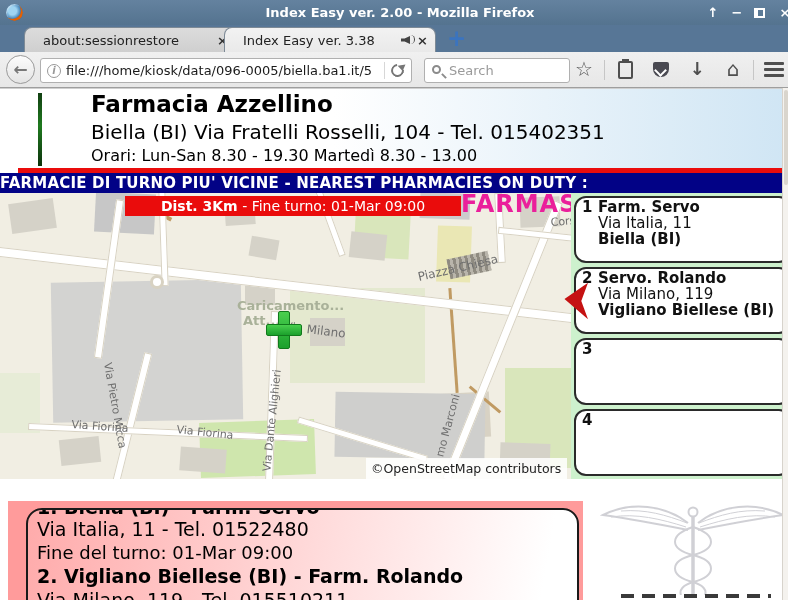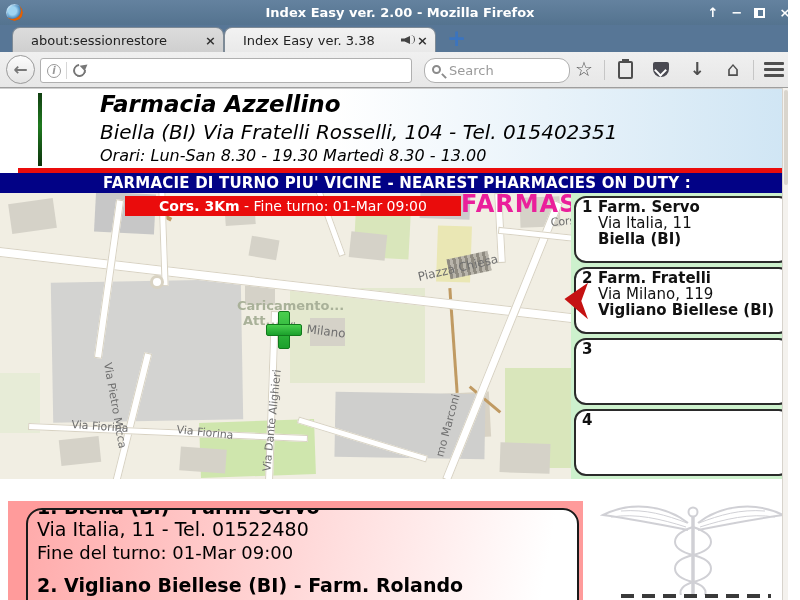--- a/index.html
+++ b/index.html
@@ -14,21 +14,21 @@
                conic-gradient(from 130deg,#e66000 0 120deg, transparent 120deg);
     background-blend-mode:normal; box-shadow:inset -2px -2px 0 #e66000, inset 1px 1px 1px rgba(255,255,255,.5); }
   #window-title { flex:1; text-align:center; color:#fff; font-size:13px; font-weight:bold; }
   .win-controls { position:absolute; right:4px; top:0; height:25px; display:flex; align-items:center; gap:10px; padding-right:4px; }
   .win-btn { color:#fff; font-size:13px; font-weight:bold; width:14px; text-align:center; cursor:default; line-height:25px; }
   .max-glyph { width:11px; height:10px; border:2px solid #fff; border-left-width:4px; }
 
   #tabbar { position:absolute; left:0; top:25px; width:800px; height:27px; background:#577696; }
   .tab { position:absolute; top:2px; height:25px; border-radius:8px 8px 0 0; border:1px solid #7d8a96; border-bottom:none;
     display:flex; align-items:center; font-size:13px; color:#222; }
-  #tab-1 { left:12px; width:212px; background:linear-gradient(#dcdcdc,#cfcfcf); }
+  #tab-1 { left:24px; width:212px; background:linear-gradient(#dcdcdc,#cfcfcf); }
   #tab-2 { left:224px; width:212px; background:linear-gradient(#f2f2f2,#e9e9e9); }
   .tab-label { flex:1; padding-left:18px; white-space:nowrap; overflow:hidden; }
   .tab-close { width:18px; font-weight:bold; color:#333; font-size:13px; cursor:pointer; }
   .speaker { position:relative; width:14px; height:12px; margin-right:2px; }
   .speaker .body { position:absolute; left:0; top:2px; width:9px; height:8px; background:#444;
     clip-path:polygon(0 30%, 40% 30%, 100% 0, 100% 100%, 40% 70%, 0 70%); }
   .speaker .wave { position:absolute; right:0; top:1px; width:9px; height:9px; border:1.5px solid #444;
     border-left:none; border-top:none; border-bottom:none; border-radius:50%; }
   #newtab-btn { position:absolute; left:447px; top:1px; color:#3b74bf; font-size:23px; font-weight:bold; line-height:25px; cursor:pointer; }
 
@@ -40,21 +40,21 @@
   #url-box { position:absolute; left:40px; top:6px; width:372px; height:25px; background:#fff;
     border:1px solid #b0b0b0; border-radius:3px; display:flex; align-items:center; }
   .info-icon { width:14px; height:14px; border:1.5px solid #999; border-radius:50%; color:#999;
     font-size:10px; font-style:italic; font-weight:bold; text-align:center; line-height:12px; margin:0 5px 0 6px; }
   #url-input { flex:1; border:none; outline:none; font-size:13px; color:#1a1a1a; background:transparent; }
   .url-divider { width:1px; height:17px; background:#d7d7d7; margin-right:6px; }
   .reload-icon { position:relative; width:13px; height:13px; border:2px solid #777; border-radius:50%;
     border-top-color:transparent; transform:rotate(40deg); margin-right:7px; cursor:pointer; }
   .reload-icon:after { content:""; position:absolute; right:-4px; top:-3px; border:4px solid transparent; border-left:6px solid #777; transform:rotate(40deg); }
   #search-box { position:absolute; left:424px; top:6px; width:146px; height:25px; background:#fff;
-    border:1px solid #b0b0b0; border-radius:11px; display:flex; align-items:center; }
+    border:1px solid #b0b0b0; border-radius:3px; display:flex; align-items:center; }
   .mag-icon { position:relative; width:9px; height:9px; border:2px solid #8b8b8b; border-radius:50%; margin:0 8px 2px 7px; }
   .mag-icon:after { content:""; position:absolute; left:7px; top:8px; width:6px; height:2px; background:#8b8b8b; transform:rotate(45deg); }
   #search-input { flex:1; border:none; outline:none; font-size:13px; color:#333; background:transparent; min-width:0; }
   #search-input::placeholder { color:#9a9a9a; }
   .tb-icons { position:absolute; right:8px; top:0; height:35px; display:flex; align-items:center; }
   .tb-icon { width:36px; text-align:center; color:#4f4f4f; cursor:pointer; }
   .star-glyph { font-size:20px; line-height:20px; color:#5a5a5a; }
   .clip-glyph { width:15px; height:18px; border:2px solid #4f4f4f; border-radius:2px; margin:0 auto; position:relative; }
   .clip-glyph:before { content:""; position:absolute; left:2px; top:-4px; width:7px; height:3px; background:#4f4f4f; }
   .pocket-glyph { width:16px; height:15px; background:#4a4a52; border-radius:2px 2px 8px 8px; margin:0 auto; position:relative; }
@@ -67,28 +67,28 @@
 
   
   #page { position:absolute; left:0; top:88px; width:794px; height:512px; background:#fff; overflow:hidden; }
   #scrollbar { position:absolute; right:0; top:88px; width:6px; height:512px; background:#f4f2ee; border-left:1px solid #d7d3cc; cursor:pointer; }
   #scroll-thumb { position:absolute; left:1px; top:2px; width:4px; height:95px; background:#d9d5cd; border-radius:2px; }
 
   #hdr { position:absolute; left:0; top:0; width:794px; height:80px;
     background:linear-gradient(90deg,#ffffff 0%, #ffffff 42%, #cfe5f4 100%); border-top:1px solid #cfcfcf; }
   #hdr-greenbar { position:absolute; left:38px; top:4px; width:4px; height:73px;
     background:linear-gradient(#123f12,#1f7a1f 45%, #0d330d); }
-  #hdr-text { position:absolute; left:100px; top:1px;font-style:italic; }
+  #hdr-text { position:absolute; left:91px; top:1px; }
   #pharmacy-name { font-size:23px; font-weight:bold; color:#000; line-height:29px; }
   #pharmacy-address { font-size:20px; color:#000; line-height:26px; }
   #pharmacy-hours { font-size:16px; color:#000; line-height:22px; }
 
   #red-strip { position:absolute; left:18px; top:80px; width:776px; height:5px; background:#ea0c0c; }
   .navy-banner { position:absolute; left:0; width:794px; background:#020286; color:#fff; font-weight:bold;
-    font-size:15px; text-align:center; letter-spacing:.2px; }
+    font-size:15px; text-align:left; letter-spacing:.2px; }
   #banner-top { top:85px; height:20px; line-height:20px; }
   #banner-bottom { top:393px; height:20px; line-height:20px; }
 
   
   #map { position:absolute; left:0; top:105px; width:571px; height:286px; background:#f1eee3; overflow:hidden; }
   .road { position:absolute; background:#fff; border:1px solid #d8d2c2; }
   .bld  { position:absolute; background:#d5d2c8; }
   .green{ position:absolute; }
   .brown{ position:absolute; background:#c09a62; }
   .street-label { position:absolute; font-size:11px; color:#6f6f6f; text-align:center; white-space:nowrap; }
@@ -121,21 +121,21 @@
   
   #bottom { position:absolute; left:8px; top:413px; width:794px; height:99px; }
   #other-left { position:absolute; left:0; top:0; width:575px; height:99px; background:#ff9b9b; }
   #other-box { position:absolute; left:18px; top:7px; width:553px; height:150px; border:2px solid #1a1a1a;
     border-radius:16px; overflow:hidden; padding-left:9px; color:#000;
     background:linear-gradient(100deg,#ffabab 0%, #ffdede 55%, #ffffff 92%); }
   .ol-bold { font-size:19px; font-weight:bold; line-height:24px; white-space:nowrap; }
   .ol-reg  { font-size:19px; line-height:24px; white-space:nowrap; }
   .ol-fine { font-size:18px; line-height:23px; white-space:nowrap; }
   #ol-1 { height:20px; line-height:20px; margin-top:-13px; }
-  #ol-4 { margin-top:9px; }
+  #ol-4 { }
   #other-right { position:absolute; left:575px; top:0; width:219px; height:99px; background:#fff; }
   #caduceus { position:absolute; left:8px; top:2px; opacity:.62; }
   #caduceus-caption-clipped { position:absolute; left:38px; top:93px; width:150px; height:4px;
     background:repeating-linear-gradient(90deg,#3a3a3a 0 13px, transparent 13px 21px); }
 </style>
 </head>
 <body>
 
 <div id="stage">
 
@@ -165,20 +165,21 @@
       </div>
       <div class="tab-close">×</div>
     </div>
     <div id="newtab-btn">+</div>
   </div>
 
   <div id="toolbar">
     <div id="back-btn">←</div>
     <div id="url-box">
       <div class="info-icon">i</div>
+      <input id="url-input" value="file:///home/kiosk/data/096-0005/biella.ba1.it/5" style="">
       <div class="url-divider"></div>
       <div class="reload-icon"></div>
     </div>
     <div id="search-box">
       <div class="mag-icon"></div>
       <input id="search-input" placeholder="Search" style="">
     </div>
     <div class="tb-icons">
       <div class="tb-icon"><span class="star-glyph">☆</span></div>
       <div class="tb-divider"></div>
@@ -266,37 +267,38 @@
       <div class="street-label" style="left:408px;top:68px;width:100px;font-size:12px;transform:rotate(-13deg);">Piazza Chiesa</div>
       <div class="street-label" style="left:398px;top:226px;width:100px;transform:rotate(-75deg);">mo Marconi</div>
       <div class="street-label" style="left:538px;top:22px;width:50px;transform:rotate(-5deg);">Cors</div>
 
       <div id="loading-1">Caricamento...</div>
       <div id="loading-2">Att...</div>
       <div id="map-cross">
         <div class="v"></div>
         <div class="h"></div>
       </div>
-      <div id="dist-banner"><b>Cors. 3Km</b><span> - Fine turno: 01-Mar 09:00</span></div>
+      <div id="dist-banner"><b>Dist. 3Km</b><span> - Fine turno: 01-Mar 09:00</span></div>
       <div id="farmasi">FARMASI</div>
+      <div id="osm-credit">©OpenStreetMap contributors</div>
     </div>
 
     <div id="duty-sidebar">
       <div class="duty-box">
         <div class="duty-num">1</div>
         <div class="duty-entry">
           <div class="duty-name">Farm. Servo</div>
           <div class="duty-street">Via Italia, 11</div>
           <div class="duty-city">Biella (BI)</div>
         </div>
       </div>
       <div class="duty-box">
         <div class="duty-num">2</div>
         <div class="duty-entry">
-          <div class="duty-name">Farm. Fratelli</div>
+          <div class="duty-name">Servo. Rolando</div>
           <div class="duty-street">Via Milano, 119</div>
           <div class="duty-city">Vigliano Biellese (BI)</div>
         </div>
       </div>
       <div class="duty-box">
         <div class="duty-num">3</div>
       </div>
       <div class="duty-box">
         <div class="duty-num">4</div>
       </div>

